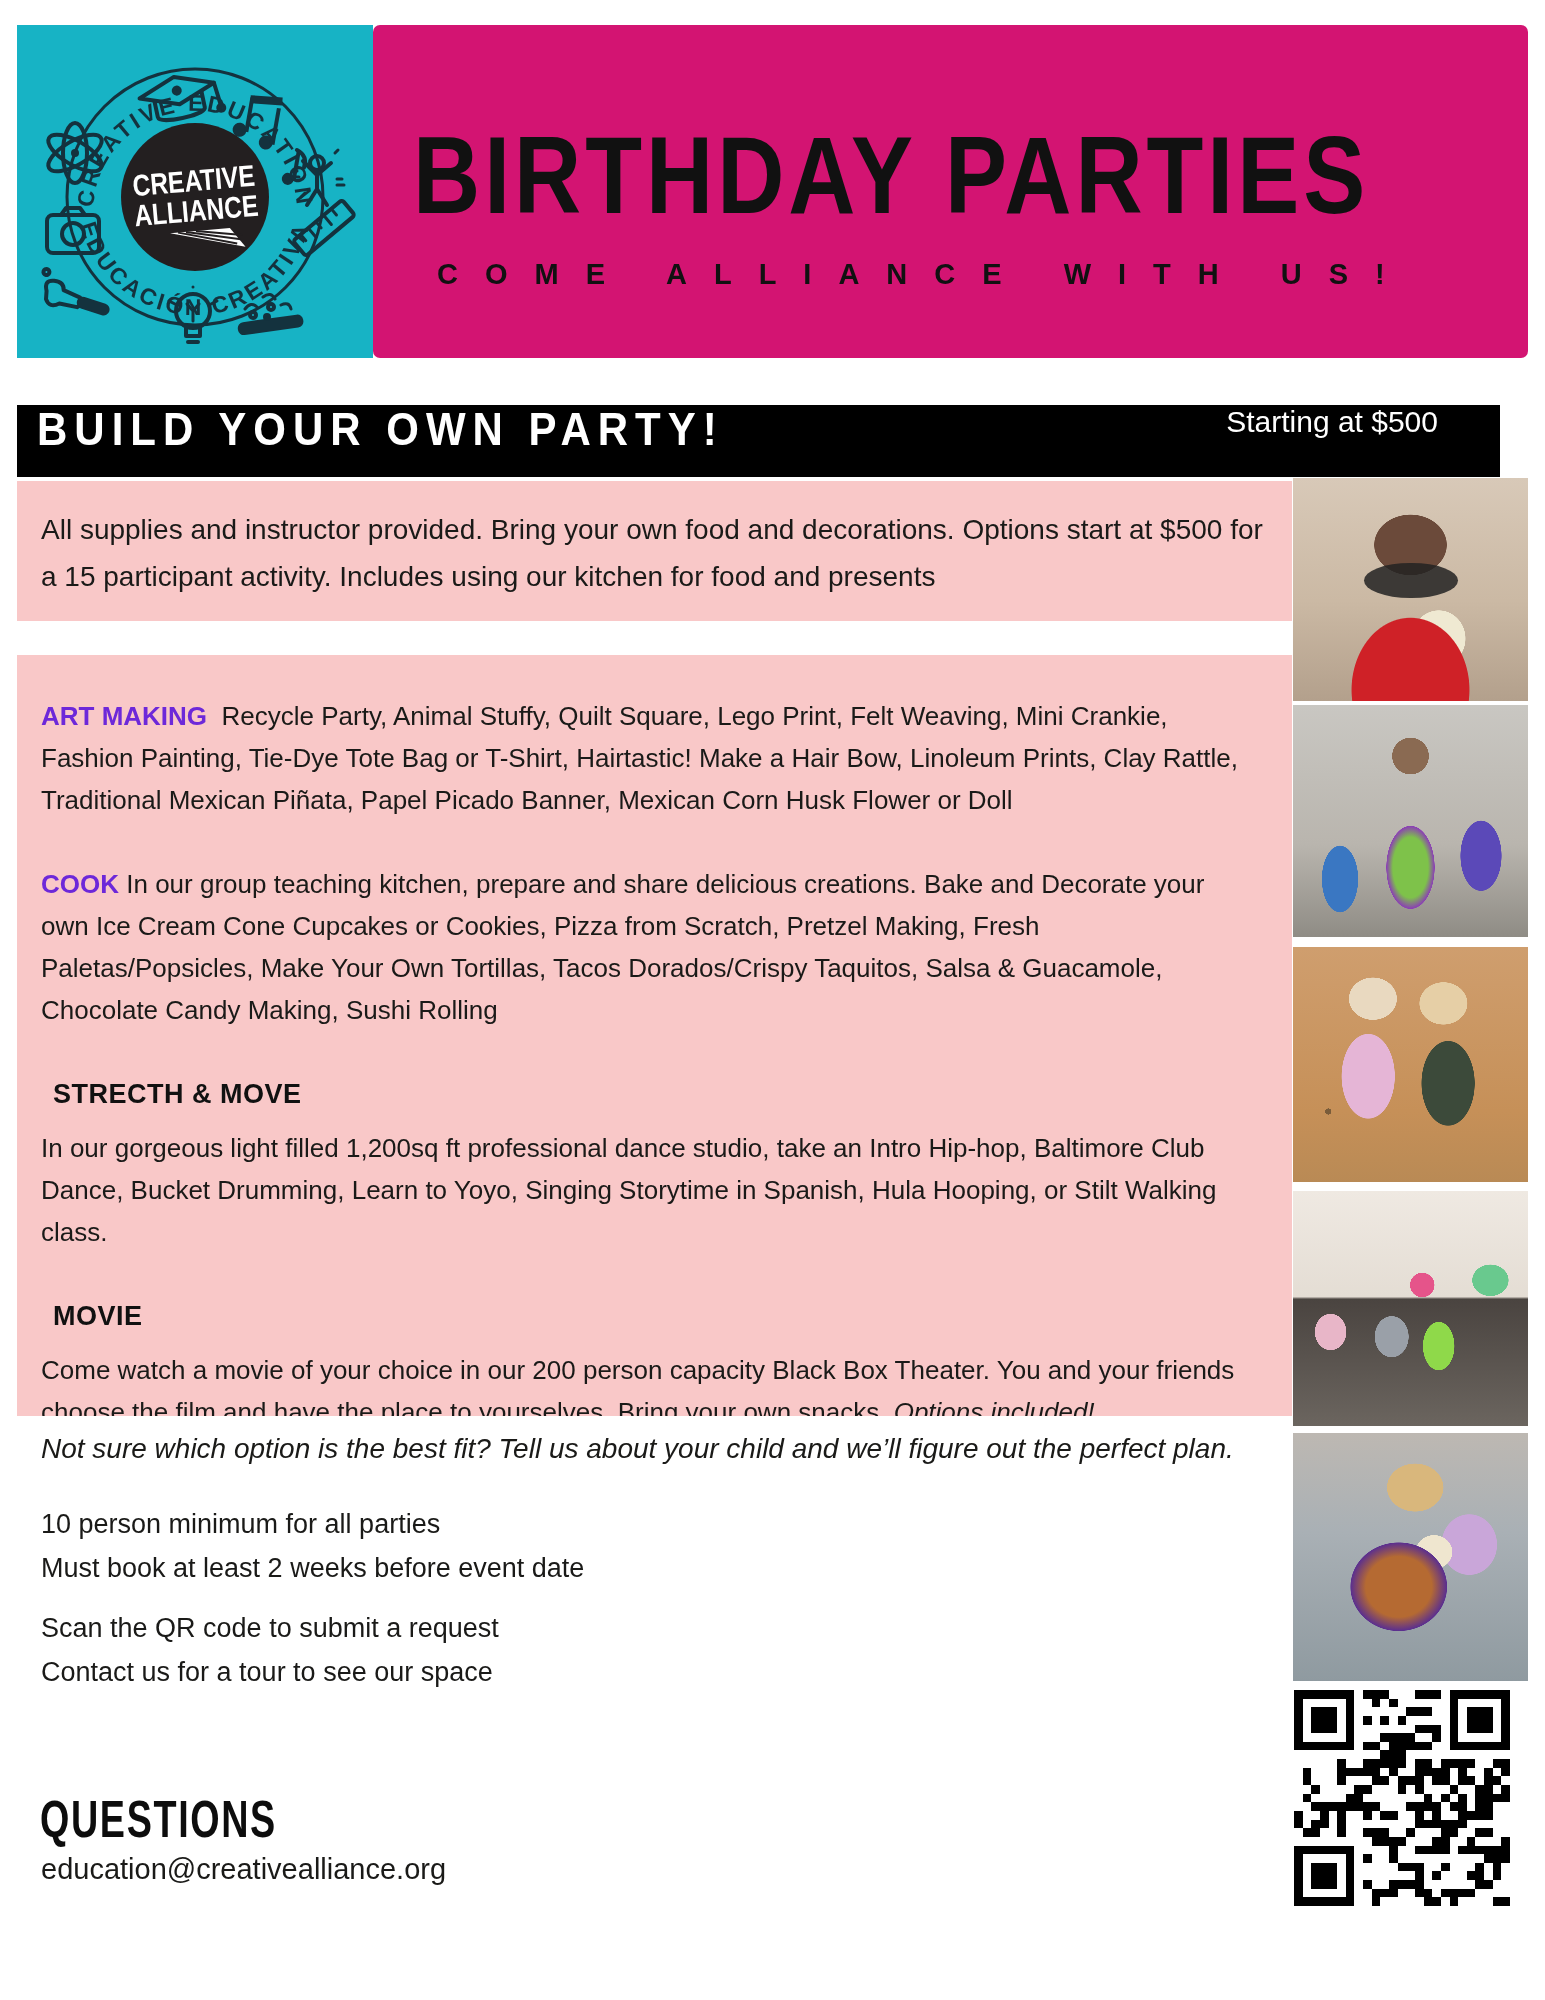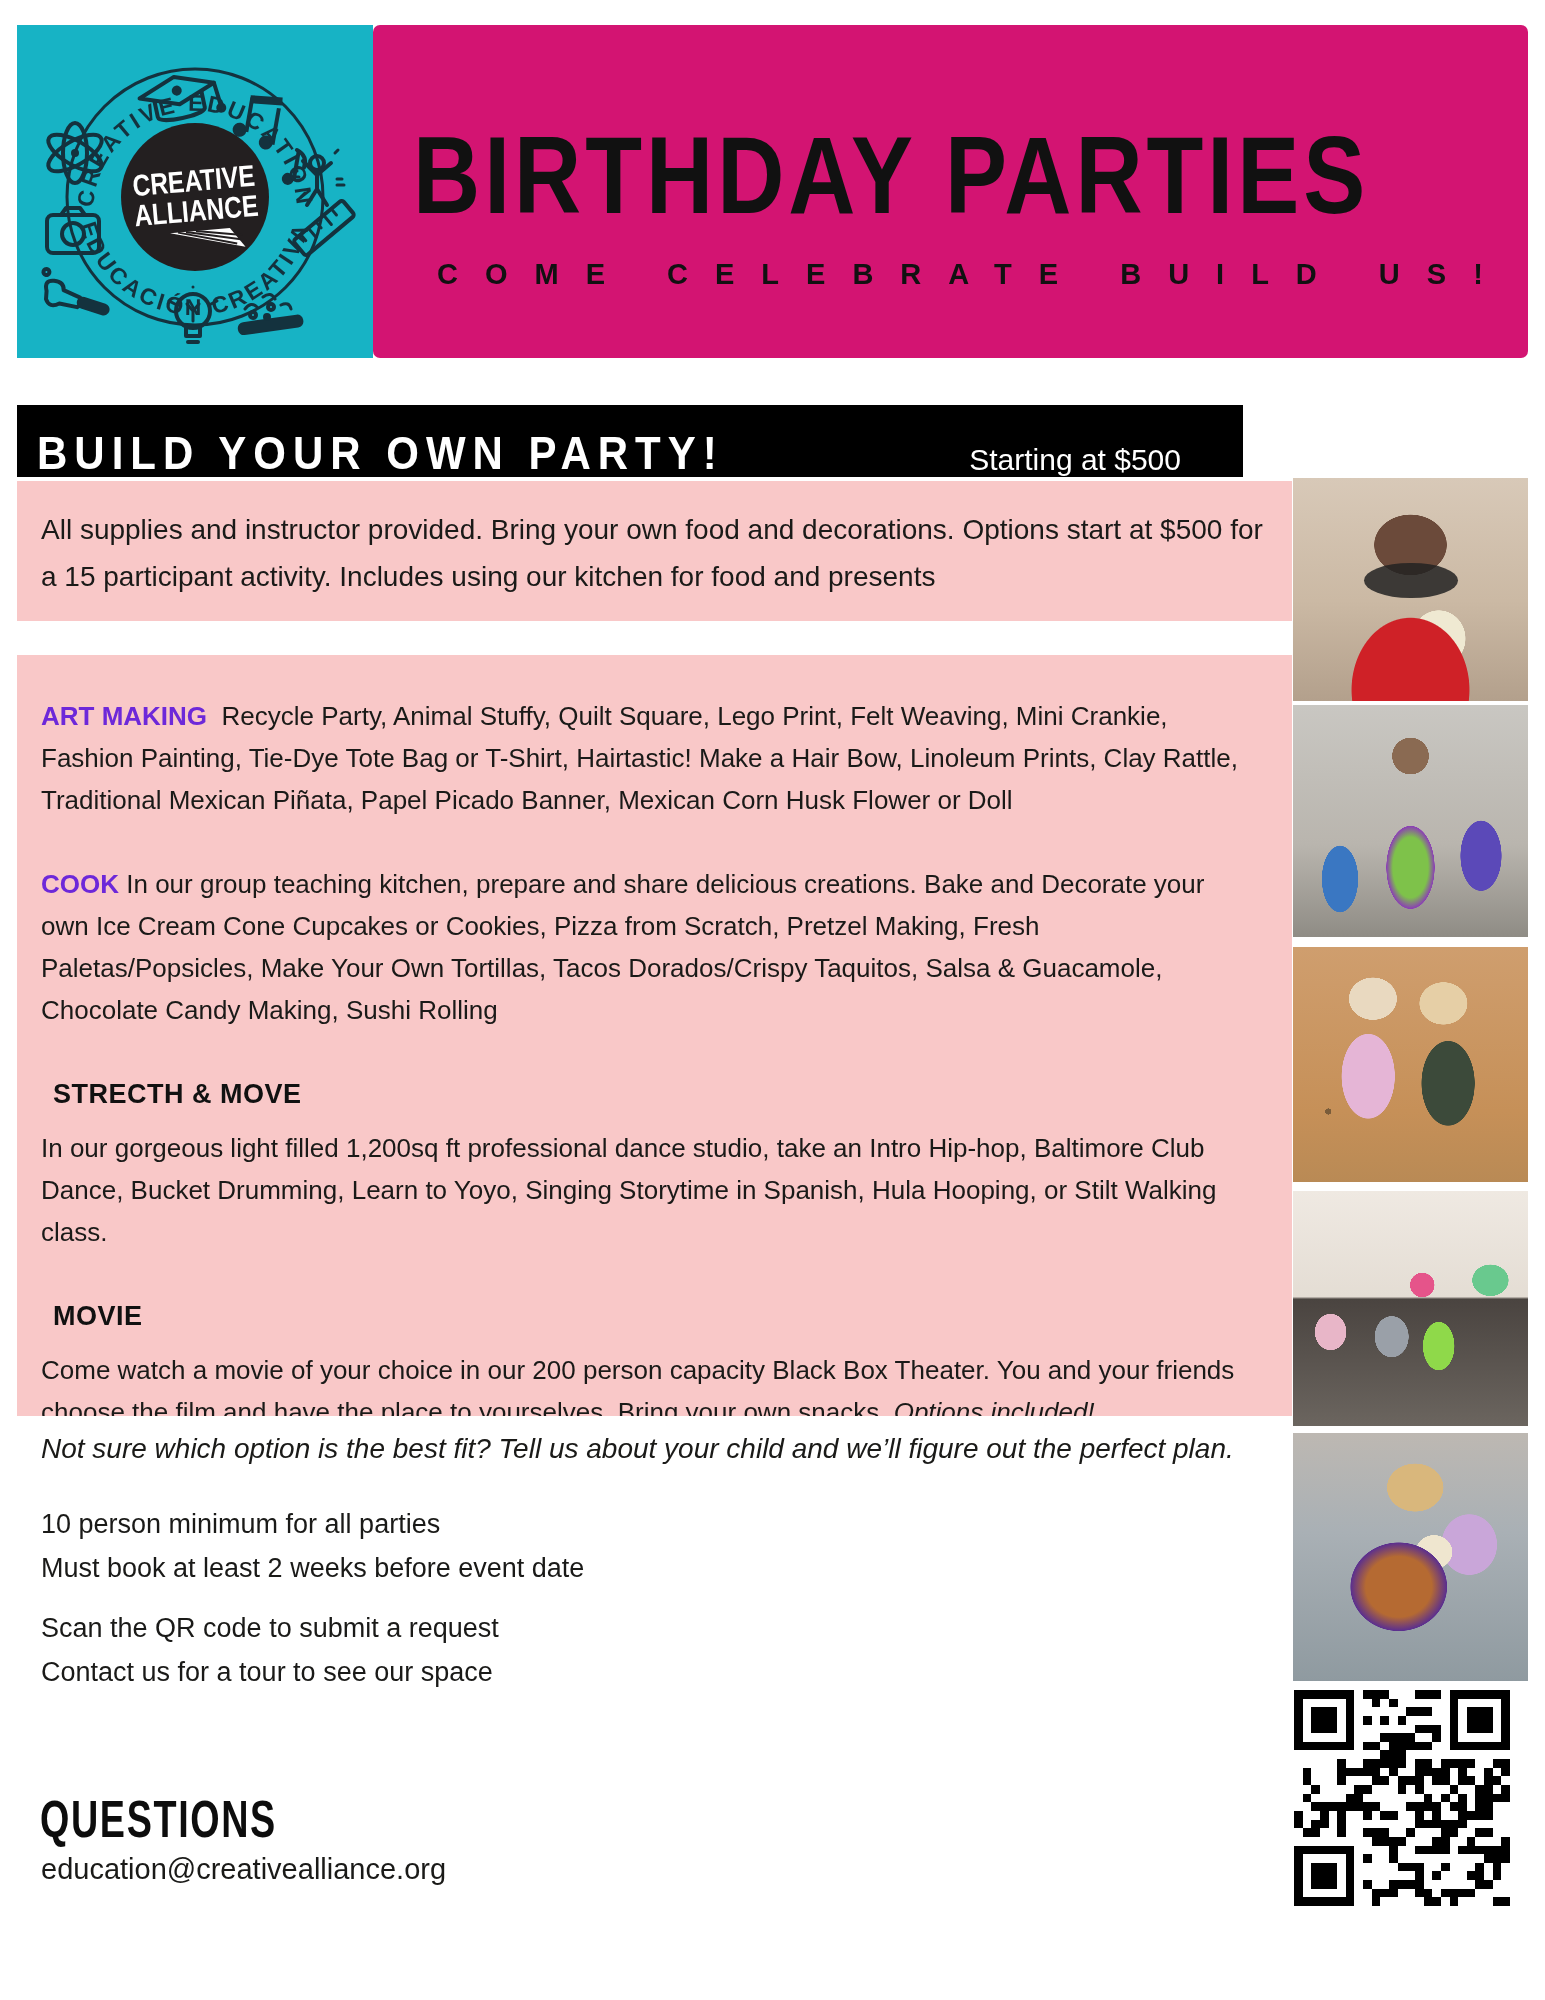--- a/index.html
+++ b/index.html
@@ -15,22 +15,22 @@
     position:absolute; left:40px; top:88px; width:1080px;
     font-size:93px; font-weight:700; letter-spacing:4px; color:#111;
     transform:scaleY(1.18); transform-origin:left top; white-space:nowrap;
   }
   .banner-sub {
     position:absolute; left:64px; top:233px; width:1080px;
     font-size:29px; font-weight:700; letter-spacing:27px; color:#111; white-space:nowrap;
   }
 
   
-  .black-bar { position:absolute; left:17px; top:405px; width:1226px; height:72px; background:#000;
-    display:flex; align-items:flex-end; justify-content:space-between; padding:0 62px 0 20px; }
+  .black-bar { position:absolute; left:17px; top:405px; width:1483px; height:72px; background:#000;
+    display:flex; align-items:flex-start; justify-content:space-between; padding:0 62px 0 20px; }
   .black-bar .bar-title { color:#fff; font-size:42px; font-weight:700; letter-spacing:7px;
     transform:scaleY(1.12); transform-origin:left center; white-space:nowrap; }
   .black-bar .bar-price { color:#fff; font-size:30px; font-weight:400; white-space:nowrap; }
 
   
   .intro-box { position:absolute; left:17px; top:481px; width:1275px; height:140px; background:#f9c8c8;
     padding:25px 24px 0 24px; font-size:28px; line-height:47px; color:#1a1a18; }
   .sections-box { position:absolute; left:17px; top:655px; width:1275px; height:761px; background:#f9c8c8;
     padding:40px 38px 0 24px; font-size:26px; line-height:42px; color:#1a1a18; overflow:hidden; }
   .sections-box p { margin:0 0 42px 0; }
@@ -184,21 +184,21 @@
         <text x="178" y="166" font-size="30" text-anchor="middle" transform="scale(0.82,1)" transform-origin="178 166">CREATIVE</text>
         <text x="178" y="196" font-size="30" text-anchor="middle" transform="scale(0.82,1)" transform-origin="178 196">ALLIANCE</text>
         <path d="M 150,206 L 210,206 L 224,226 Z" fill="#ffffff"></path>
         <path d="M 158,206 L 216,222 M 166,206 L 220,218 M 176,206 L 222,214" stroke="#231f20" stroke-width="2"></path>
       </g>
     </svg>
   </div>
 
   <div class="banner">
     <div class="banner-title">BIRTHDAY PARTIES</div>
-    <div class="banner-sub">COME CELEBRATE BUILD US!</div>
+    <div class="banner-sub">COME ALLIANCE WITH US!</div>
   </div>
 
   <div class="black-bar">
     <span class="bar-title">BUILD YOUR OWN PARTY!</span>
     <span class="bar-price">Starting at $500</span>
   </div>
 
   <div class="intro-box">
     <span>All supplies and instructor provided. Bring your own food and decorations. Options start at $500 for a 15 participant activity. Includes using our kitchen for food and presents</span>
   </div>

